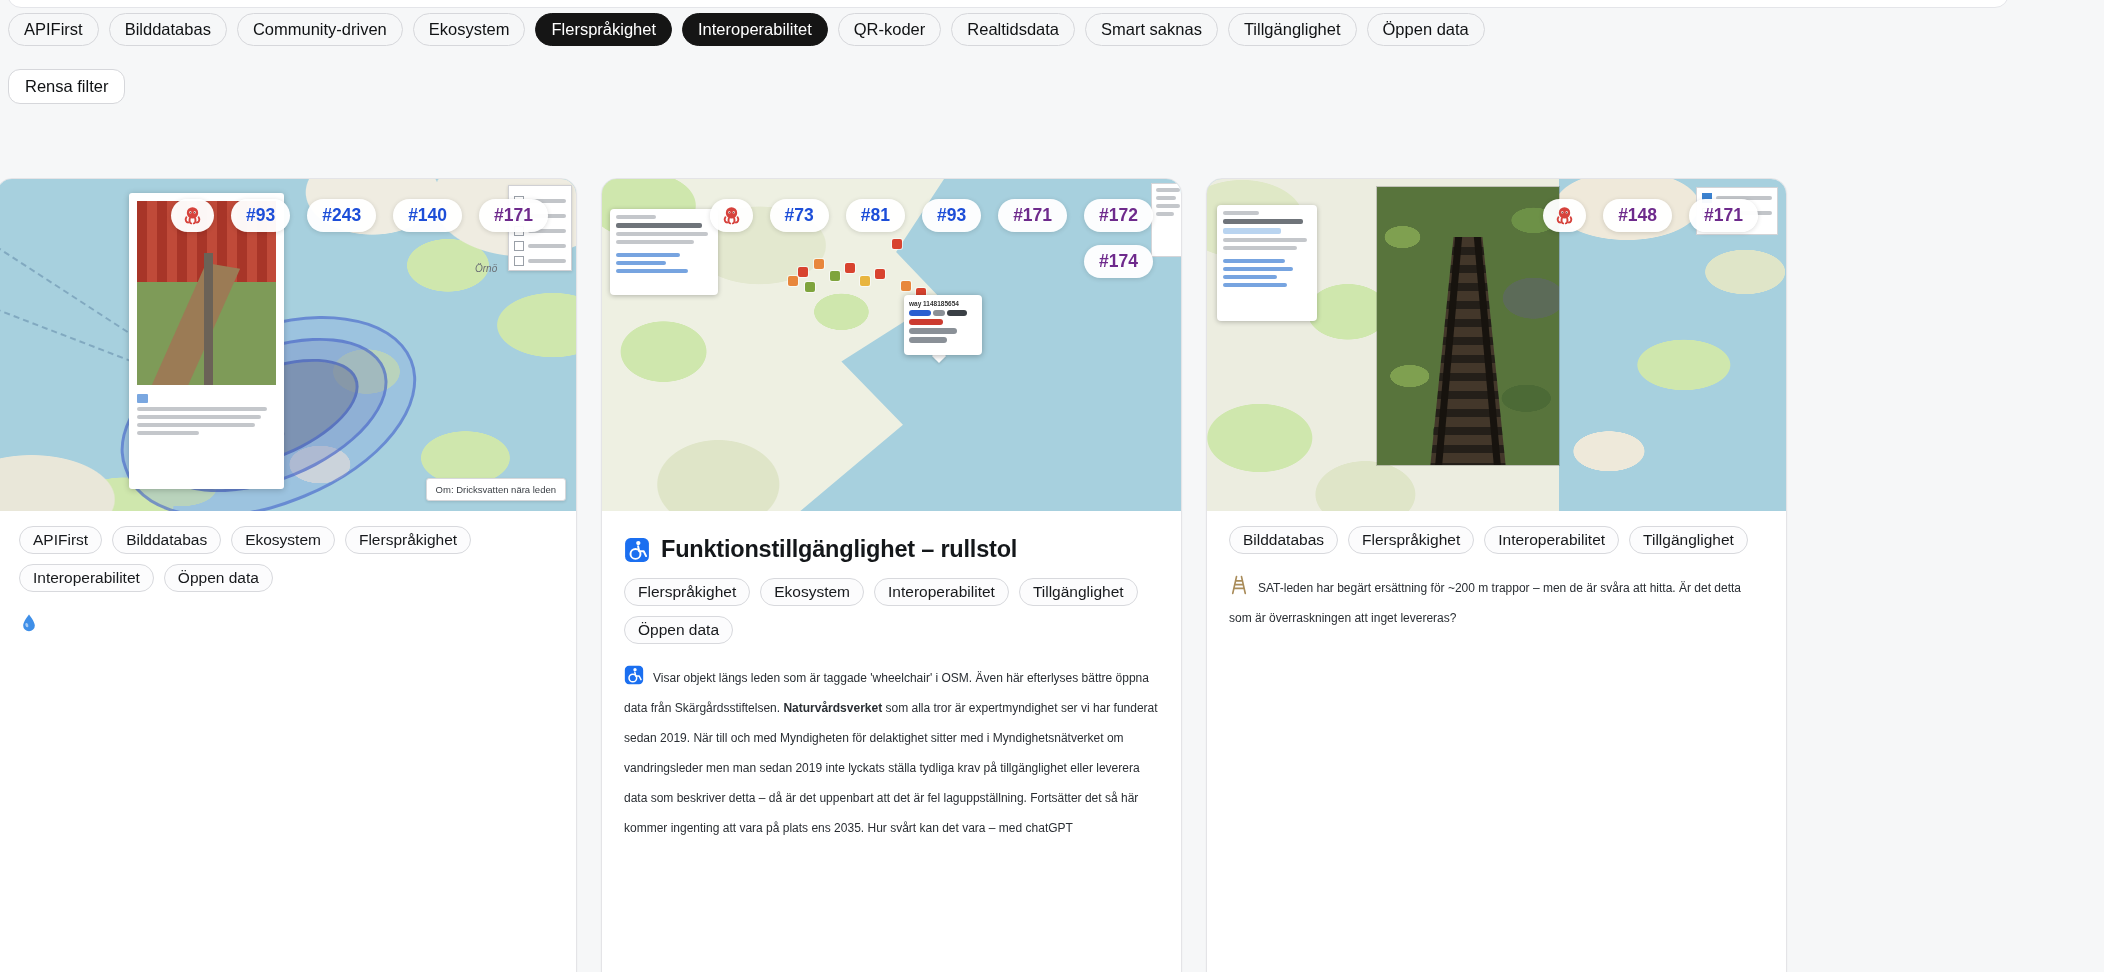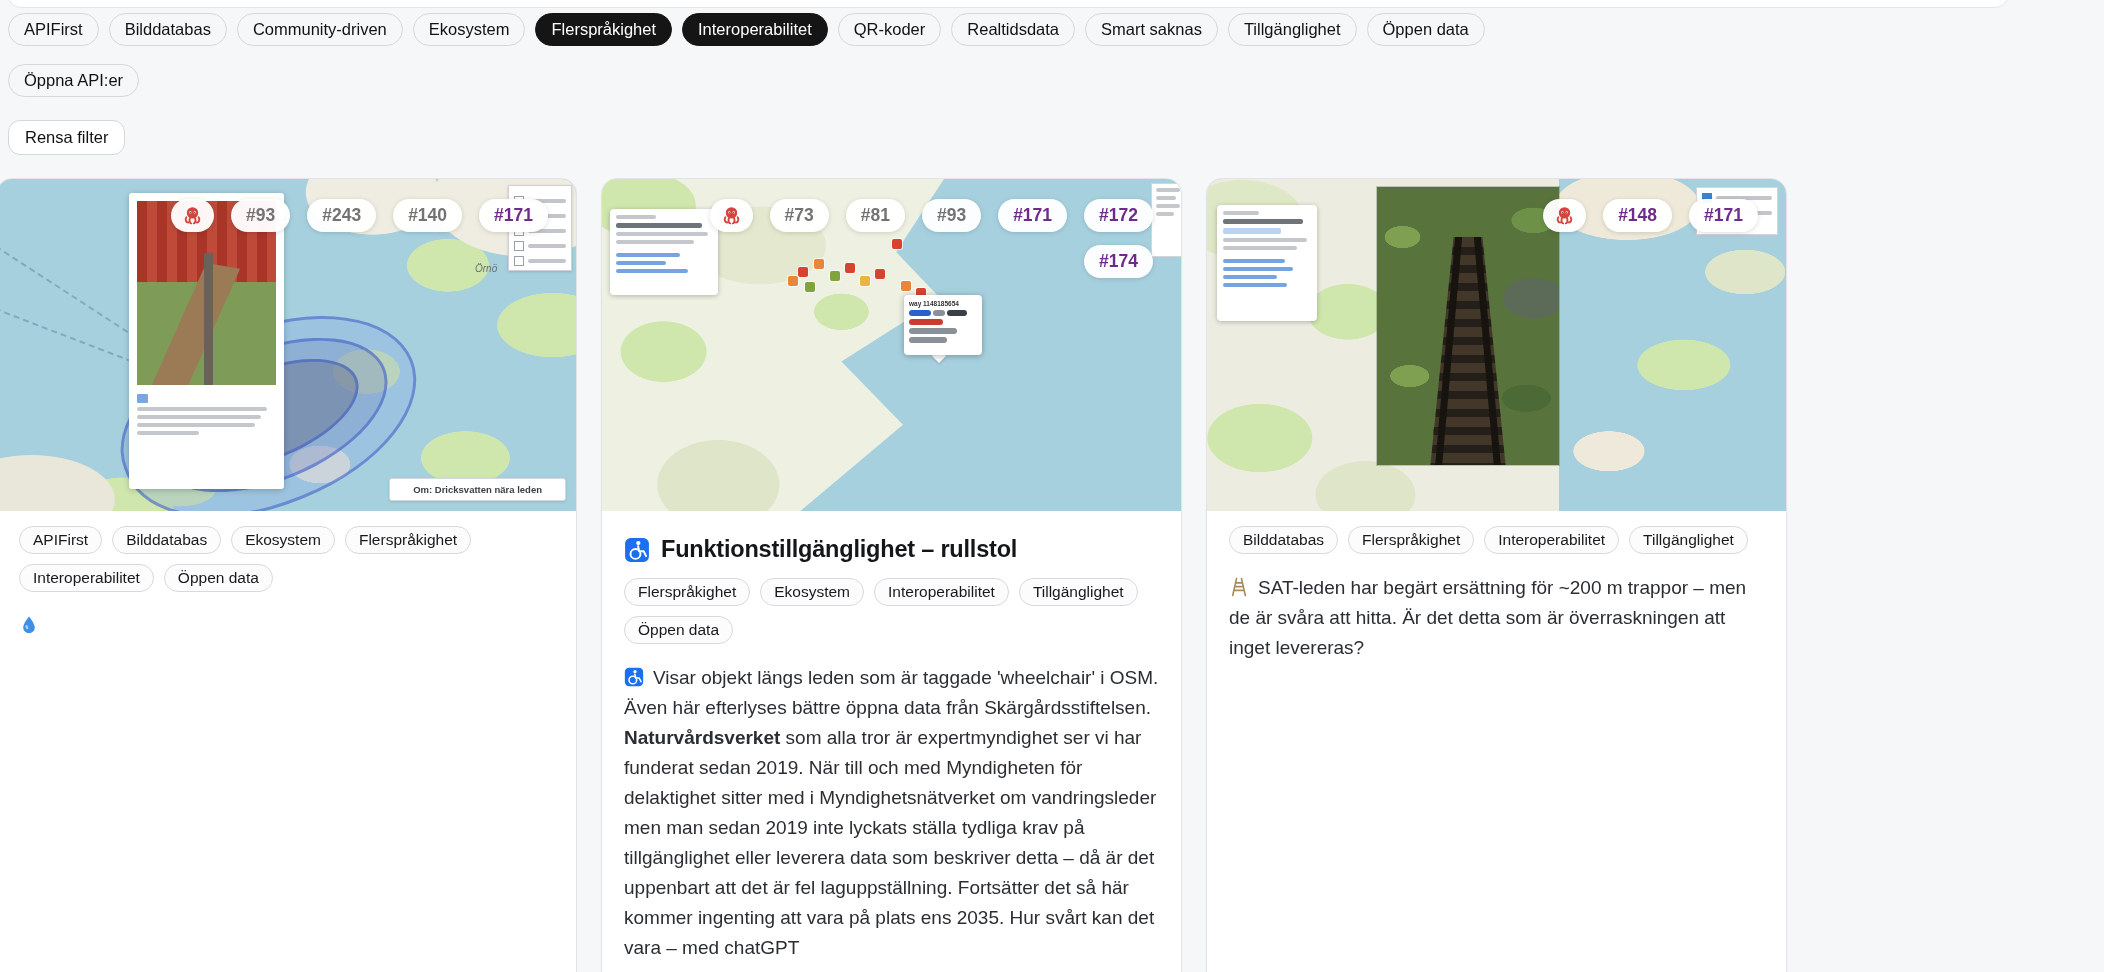--- a/index.html
+++ b/index.html
@@ -25,31 +25,31 @@
   .cards{position:absolute;top:178px;left:-4px;display:flex;gap:24px;}
   .card{width:581px;height:900px;background:#fff;border:1px solid #e4e4e7;border-radius:16px;
     overflow:hidden;box-shadow:0 1px 2px rgba(0,0,0,.05);box-sizing:border-box;}
   .media{position:relative;height:332px;background:#a7d0de;overflow:hidden;}
   .badges{position:absolute;top:20px;left:30px;right:28px;display:flex;flex-direction:column;
     align-items:flex-end;gap:13px;z-index:9;}
   .badge-row{display:flex;justify-content:flex-end;gap:17px;}
   .badge{display:inline-flex;align-items:center;background:rgba(255,255,255,.96);
     border-radius:999px;padding:6px 15px;font-weight:700;font-size:17.5px;
     box-shadow:0 1px 5px rgba(0,0,0,.14);text-decoration:none;cursor:pointer;}
-  .badge.open{color:#737373;}
+  .badge.open{color:#1d4ed8;}
   .badge.closed{color:#6e2a8c;}
   .badge.emoji{padding:5px 11px;}
   .card-body{padding:0 22px;}
   .title{display:flex;align-items:center;gap:11px;margin:25px 0 0;font-size:23.5px;
     font-weight:700;color:#14171a;letter-spacing:-.2px;}
   .ticon{width:26px;height:26px;flex:none;}
   .tags{display:flex;flex-wrap:wrap;gap:10px;margin-top:15px;}
   .tag{border:1px solid #d8d9dd;background:#fcfcfd;border-radius:999px;padding:4px 13px;
     font-size:15.5px;color:#17191c;cursor:pointer;}
-  .desc{margin:19px 0 0;font-size:19px;line-height:30px;color:#2a2e33;}
+  .desc{margin:19px 0 0;font-size:12px;line-height:30px;color:#2a2e33;}
   .dicon{width:20px;height:20px;vertical-align:-3px;margin-right:9px;display:inline-block;}
   
   .pl{height:4px;border-radius:2px;background:#c4c7cb;margin-top:4px;}
   .pl.dark{background:#6f747a;height:5px;}
   .pl.blue{background:#77a4e0;}
   .pl.hl{background:#b9d4f0;height:6px;}
   .crow{display:flex;align-items:center;gap:4px;margin-top:5px;}
   .cbox{width:8px;height:8px;border:1px solid #9aa0a8;background:#fff;flex:none;}
   .cbox.on{background:#3b82d0;border-color:#3b82d0;}
   .cline{height:4px;background:#c2c5c9;border-radius:2px;flex:1;}
@@ -83,21 +83,21 @@
   .m1-siding{position:absolute;top:0;left:0;right:0;height:44%;
     background:repeating-linear-gradient(90deg,#a83528 0 10px,#c04a39 10px 20px);}
   .m1-path{position:absolute;left:28%;bottom:-12px;width:36px;height:72%;background:#9b7b55;
     transform:skewX(-16deg) rotate(9deg);}
   .m1-post{position:absolute;left:48%;top:28%;width:9px;height:76%;background:#6b6257;}
   .m1-imgicon{width:11px;height:9px;background:#7aa7e0;margin-top:9px;border-radius:1px;}
   .m1-checkpanel{position:absolute;right:4px;top:6px;width:64px;height:86px;background:#fff;
     border:1px solid #d0d0d4;box-shadow:0 1px 3px rgba(0,0,0,.15);padding:5px;box-sizing:border-box;z-index:2;}
   .m1-ornolabel{position:absolute;left:478px;top:84px;font-size:10px;color:#6b6f75;font-style:italic;}
   .m1-cornerbox{position:absolute;right:10px;bottom:10px;background:#fff;border:1px solid #d7d8db;
-    border-radius:3px;padding:5px 23px;font-size:9.5px;font-weight:700;color:#3a3f45;
+    border-radius:3px;padding:5px 9px;font-size:9.5px;font-weight:400;color:#3a3f45;
     box-shadow:0 1px 3px rgba(0,0,0,.12);z-index:4;}
   
   .m2-land{position:absolute;left:0;top:0;width:342px;height:332px;background-color:#eef0e2;
     background-image:
       radial-gradient(95px 60px at 12% 8%,#cfe7ad 55%,transparent 56%),
       radial-gradient(120px 70px at 46% 20%,#e3e8cf 55%,transparent 56%),
       radial-gradient(85px 60px at 18% 52%,#cfe7ad 50%,transparent 51%),
       radial-gradient(110px 80px at 34% 92%,#dfe5c8 55%,transparent 56%),
       radial-gradient(60px 40px at 70% 40%,#cfe7ad 45%,transparent 46%);
     clip-path:polygon(0 0,100% 0,86% 22%,99% 36%,70% 55%,88% 74%,58% 100%,0 100%);}
@@ -157,23 +157,20 @@
     <button class="chip">Bilddatabas</button>
     <button class="chip">Community-driven</button>
     <button class="chip">Ekosystem</button>
     <button class="chip active">Flerspråkighet</button>
     <button class="chip active">Interoperabilitet</button>
     <button class="chip">QR-koder</button>
     <button class="chip">Realtidsdata</button>
     <button class="chip">Smart saknas</button>
     <button class="chip">Tillgänglighet</button>
     <button class="chip">Öppen data</button>
-  </div>
-  <div class="chip-row row2">
-    <button class="chip">Öppna API:er</button>
   </div>
   <div class="chip-row row3">
     <button class="clear-btn">Rensa filter</button>
   </div>
 </div>
 
 <div class="cards">
 
   <article class="card">
     <div class="media">

